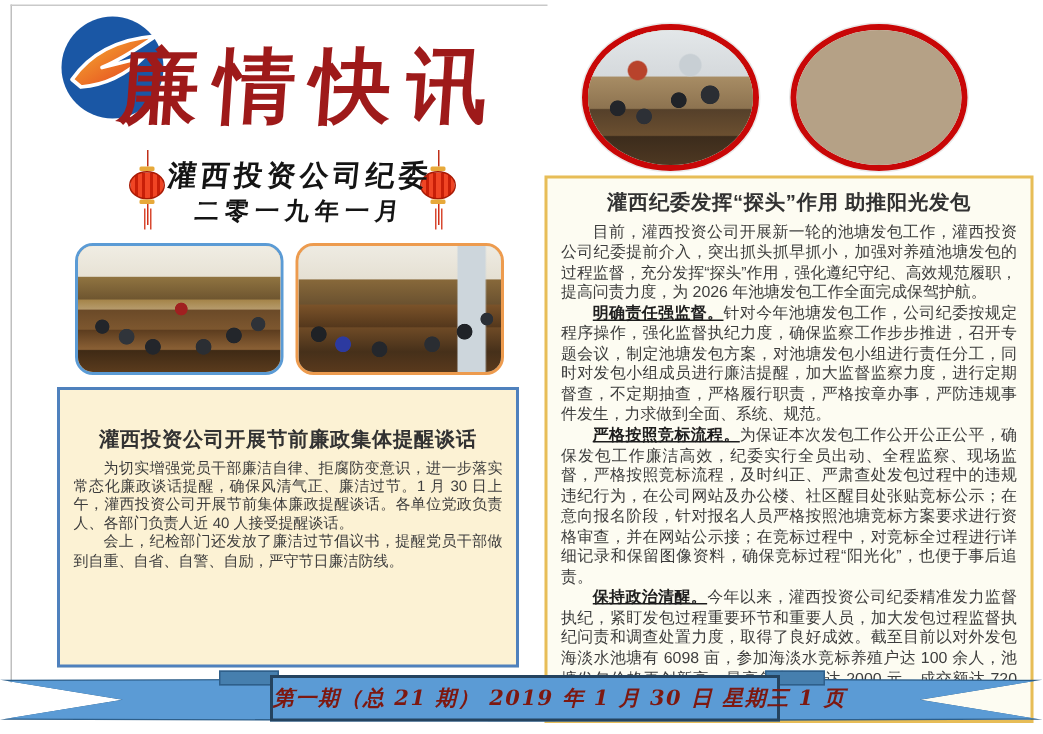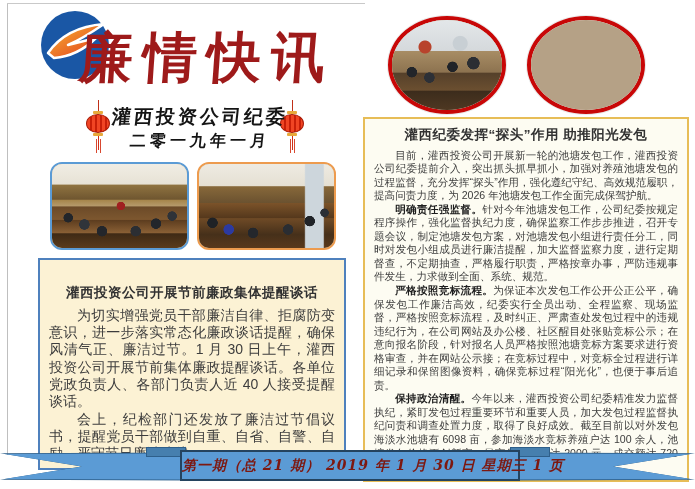--- a/index.html
+++ b/index.html
@@ -107,23 +107,23 @@
     border:2px solid #4f81bd; background:#fcf2d4; padding:22px 9px 5px;
   }
   .box-right {
     position:absolute; left:363px; top:117px; width:326px; min-height:339px;
     border:2px solid #e7bd57; background:#fdfcf2; padding:5px 9px 6px;
   }
   .art-title {
     text-align:center; font-weight:bold; color:#323232; letter-spacing:0.5px;
     font-size:13.5px; margin:2px 0 5px; line-height:1.3;
   }
-  .box-left  p { font-size:14px; line-height:1.24; color:#3d3d3d; text-indent:2em; text-align:justify; }
+  .box-left  p { font-size:10px; line-height:1.24; color:#3d3d3d; text-indent:2em; text-align:justify; }
   .box-right p { font-size:10.6px; line-height:1.28; color:#3d3d3d; text-indent:2em; text-align:justify; }
-  .lead { font-weight:bold; color:#1d1d1d; }
+  .lead { font-weight:bold; color:#1d1d1d;text-decoration:underline; }
 
   
   .ribbon { position:absolute; left:0; top:445px; width:695px; height:44px; z-index:6; }
   .tail { position:absolute; top:7px; width:370px; height:29px; background:#2e5f8a; }
   .tail-inner { position:absolute; inset:1px; background:#5b9bd5; }
   .tail-left, .tail-left .tail-inner  { clip-path:polygon(0 4%, 100% 0, 100% 100%, 0 96%, 22% 50%); }
   .tail-right,.tail-right .tail-inner { clip-path:polygon(0 0, 100% 4%, 78% 50%, 100% 96%, 0 100%); }
   .tail-left  { left:0; }
   .tail-right { right:0; }
   .fold-tab { position:absolute; top:2px; width:40px; height:10px; background:#467fae; border:1px solid #2e5f8a; }

